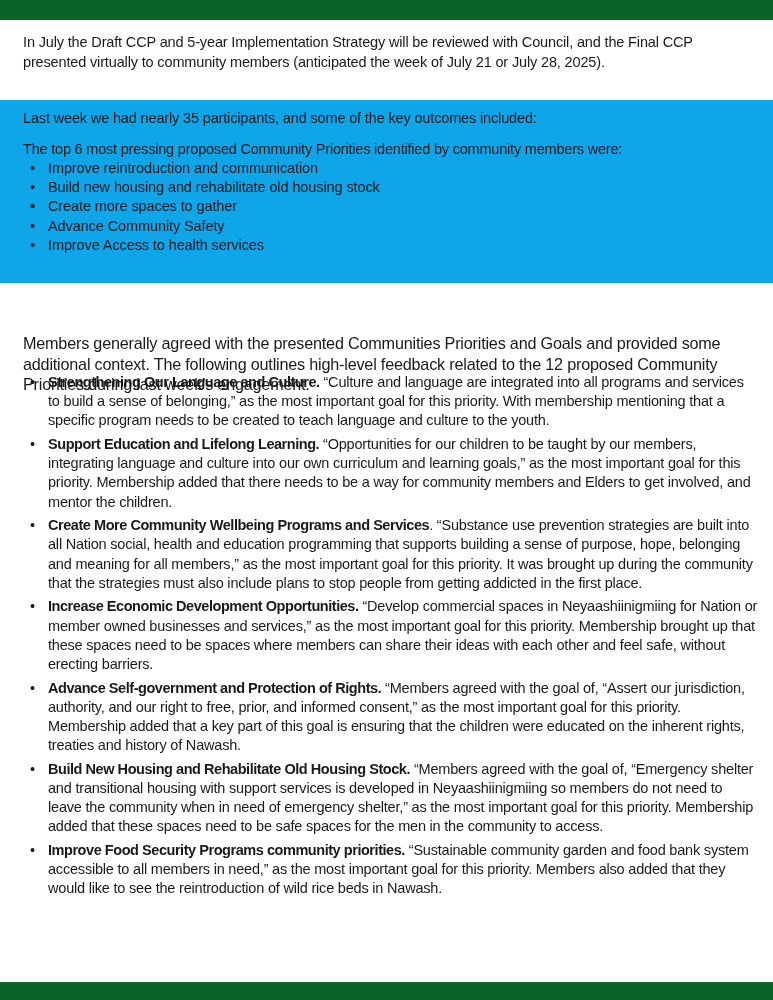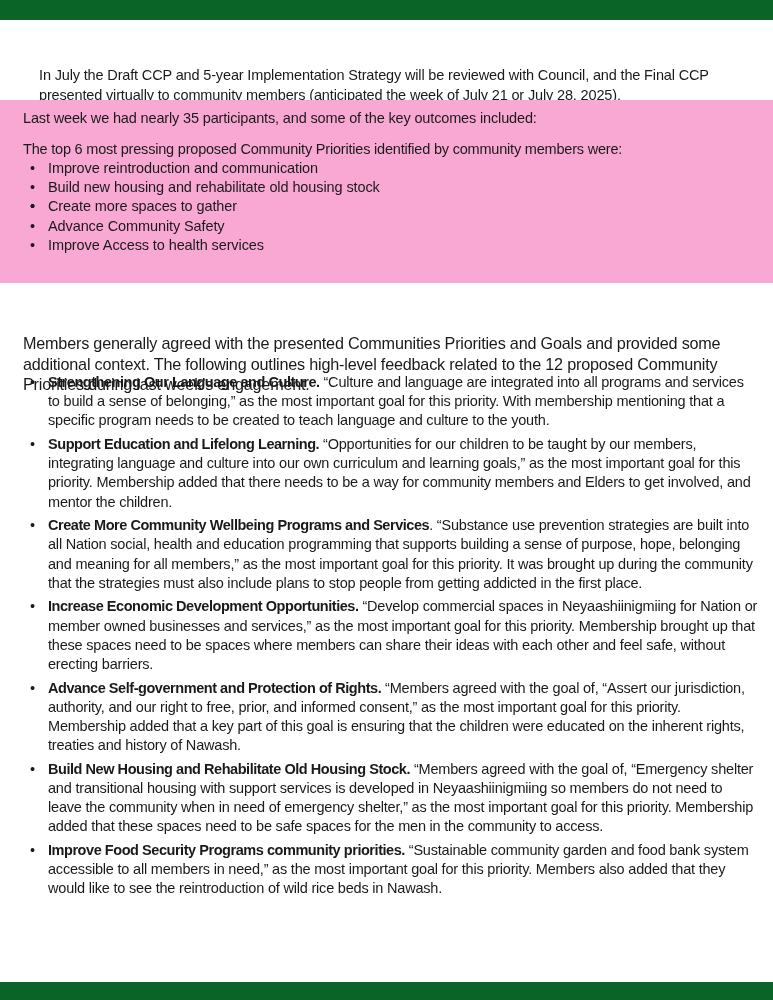--- a/index.html
+++ b/index.html
@@ -2,23 +2,23 @@
 <html><head>
 <meta charset="utf-8">
 <style>
   * { margin: 0; padding: 0; box-sizing: border-box; }
   html, body { width: 773px; height: 1000px; background: #ffffff; overflow: hidden; }
   body { font-family: "Liberation Sans", sans-serif; color: #1a1a1a; position: relative; }
 
   .top-bar { position: absolute; left: 0; top: 0; width: 773px; height: 20px; background: #0a6327; }
   .bottom-bar { position: absolute; left: 0; top: 982px; width: 773px; height: 18px; background: #0a6327; }
 
-  .intro { position: absolute; left: 39px; top: 33px; width: 730px; font-size: 14.5px; line-height: 19.5px; letter-spacing: -0.15px; margin-top: 33px; }
+  .intro { position: absolute; left: 23px; top: 33px; width: 730px; font-size: 14.5px; line-height: 19.5px; letter-spacing: -0.15px; }
 
-  .outcomes { position: absolute; left: 0; top: 100px; width: 773px; height: 183px; background: #f9a8d4; }
+  .outcomes { position: absolute; left: 0; top: 100px; width: 773px; height: 183px; background: #0ea5e9; }
   .outcomes .lead { position: absolute; left: 23px; top: 9px; font-size: 14.5px; line-height: 19.5px; letter-spacing: -0.15px; }
   .outcomes .list-intro { position: absolute; left: 23px; top: 40px; font-size: 14.5px; line-height: 19.5px; letter-spacing: -0.2px; }
   .outcomes ul { position: absolute; left: 30px; top: 59px; list-style: none; }
   .outcomes li { font-size: 14.5px; line-height: 19.2px; padding-left: 18px; position: relative; letter-spacing: -0.1px; }
   .outcomes li .bullet, .feedback li .bullet { position: absolute; left: 0; top: 0; }
 
   .summary { position: absolute; left: 23px; top: 291px; width: 735px; font-size: 16.2px; line-height: 20.7px; letter-spacing: -0.2px; margin-top: 42px; }
 
   .feedback { position: absolute; left: 30px; top: 373px; width: 728px; list-style: none; }
   .feedback li { font-size: 14.5px; line-height: 19.2px; padding-left: 18px; position: relative; margin-bottom: 4.4px; letter-spacing: -0.2px; }

